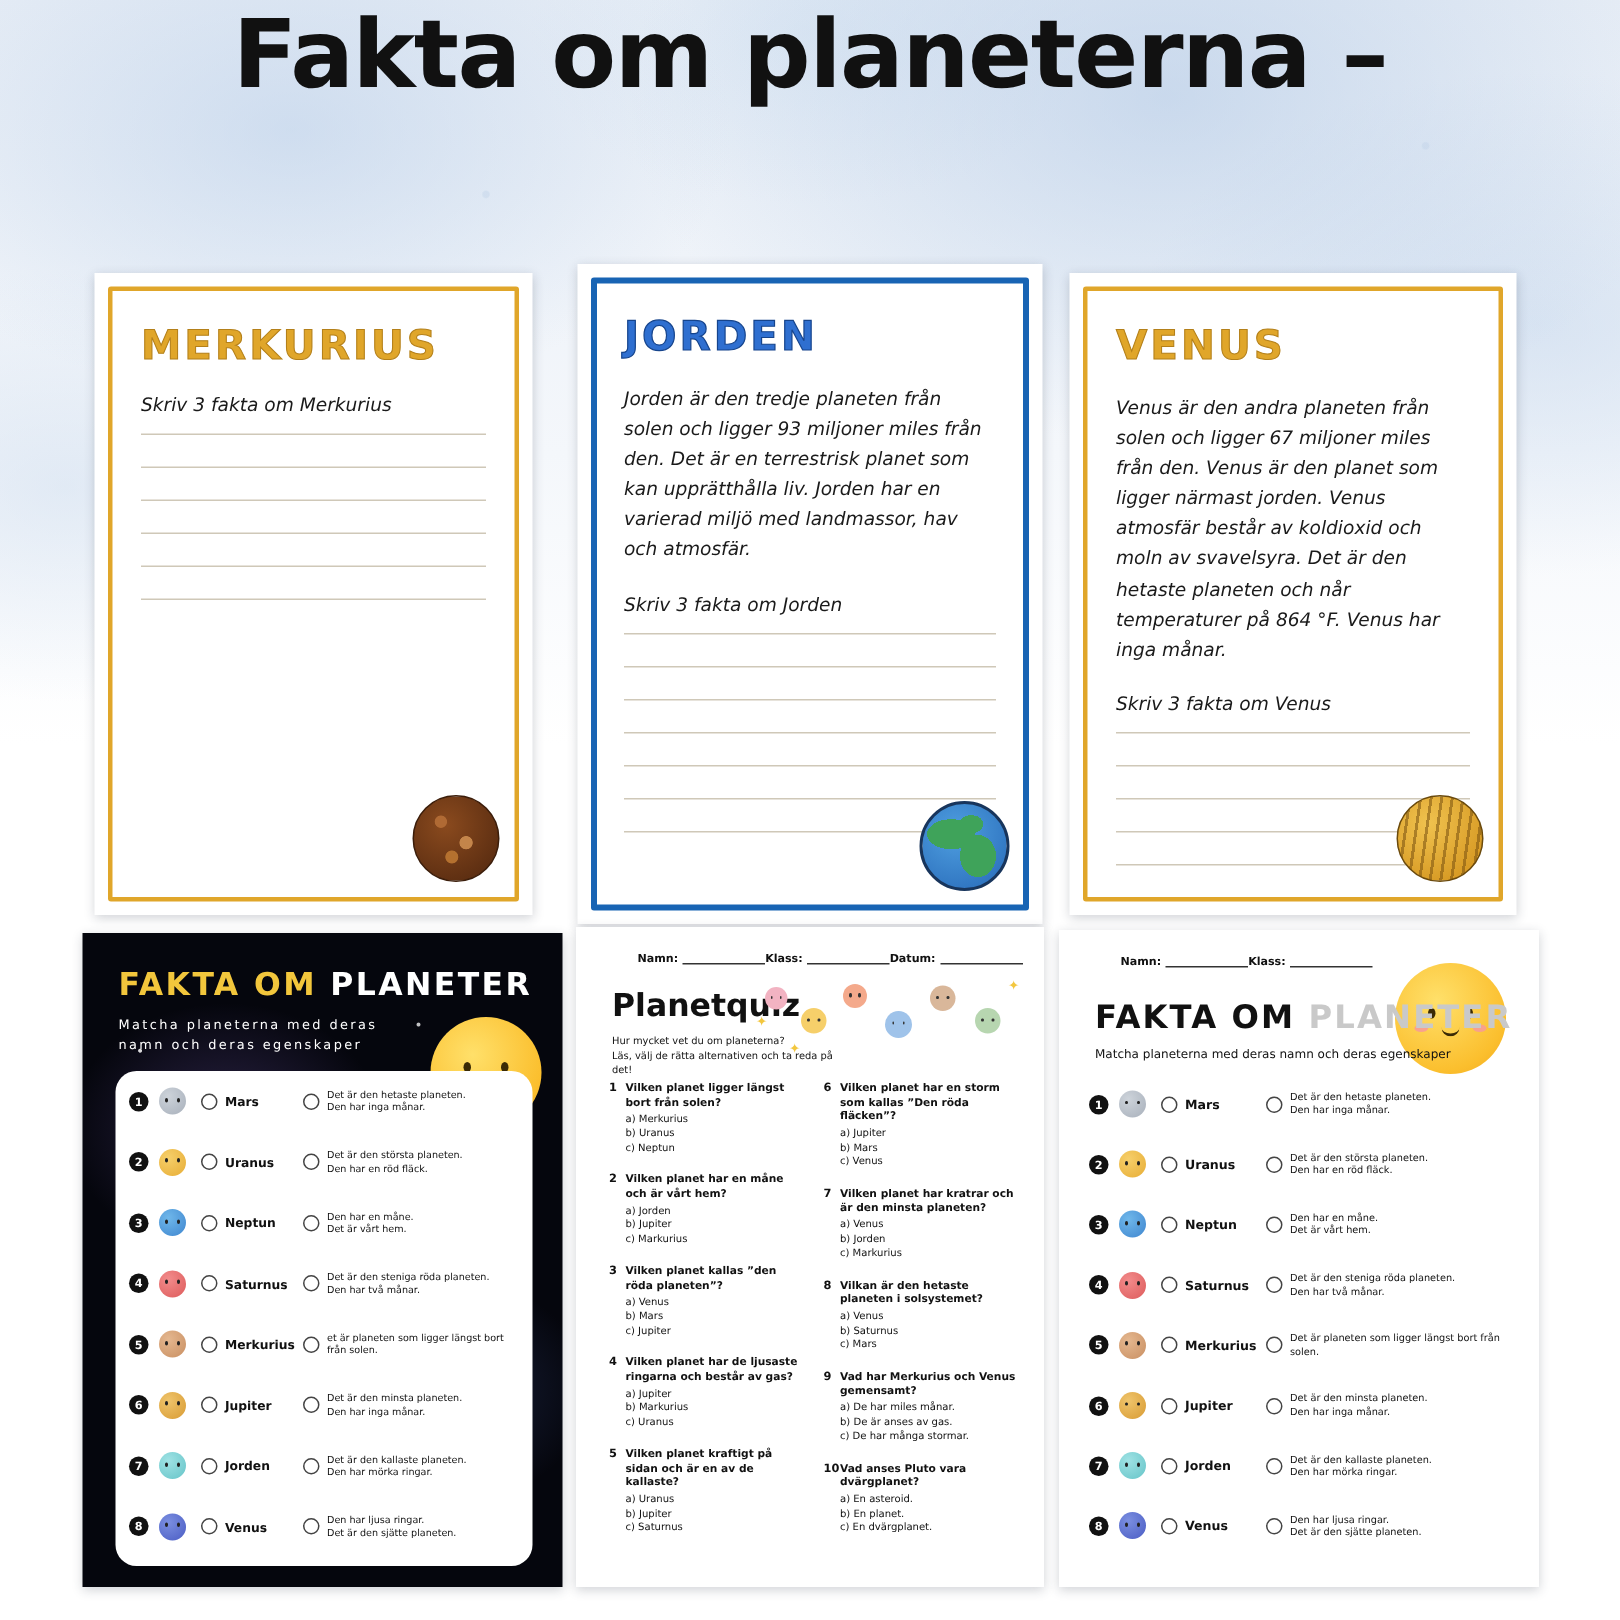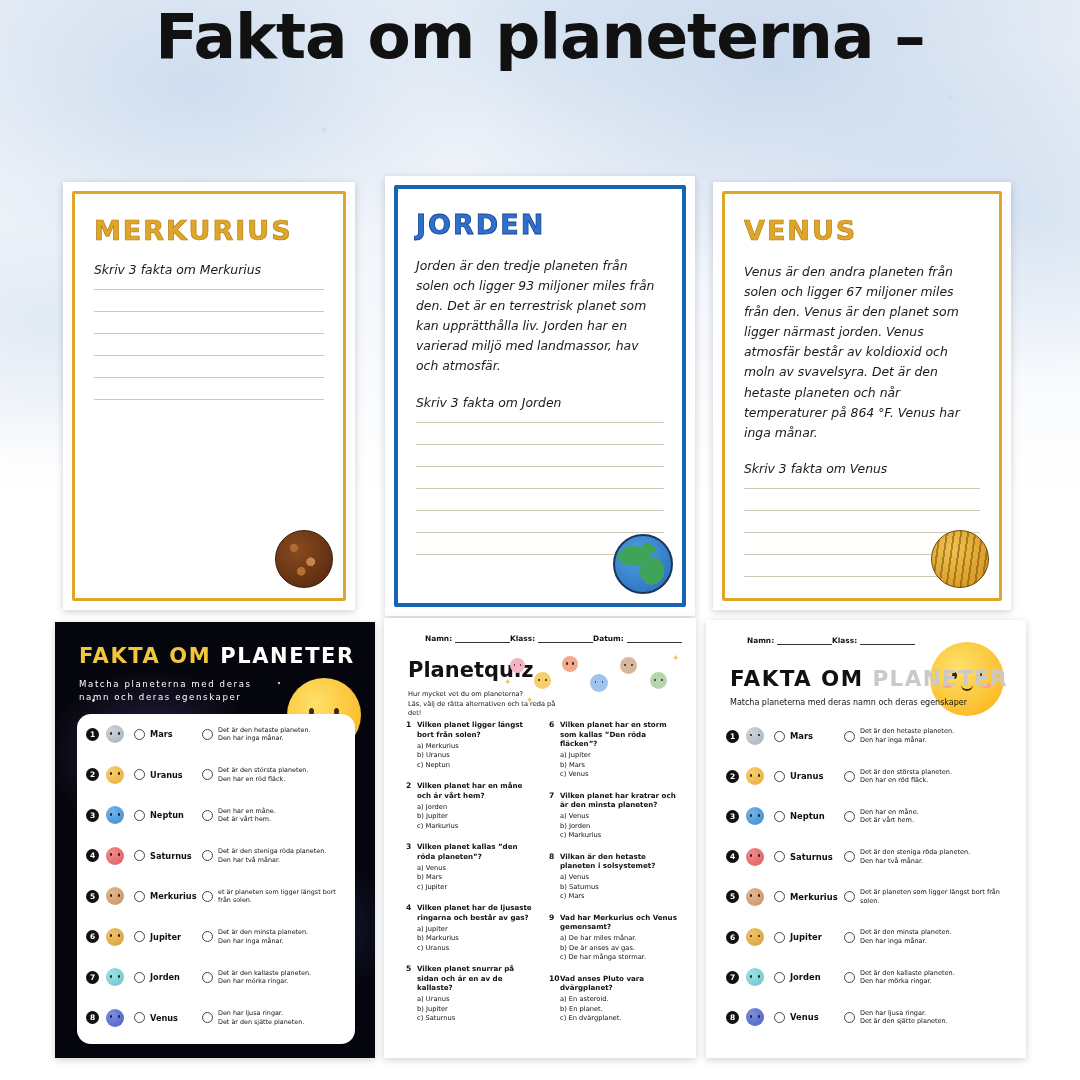--- a/index.html
+++ b/index.html
@@ -578,21 +578,21 @@
             <div class="q-body">
               <div class="q-text">Vilken planet har de ljusaste ringarna och består av gas?</div>
               <div class="q-opt">a) Jupiter</div>
               <div class="q-opt">b) Markurius</div>
               <div class="q-opt">c) Uranus</div>
             </div>
           </div>
           <div class="q-item">
             <span class="q-num">5</span>
             <div class="q-body">
-              <div class="q-text">Vilken planet snurrar på sidan och är en av de kallaste?</div>
+              <div class="q-text">Vilken planet kraftigt på sidan och är en av de kallaste?</div>
               <div class="q-opt">a) Uranus</div>
               <div class="q-opt">b) Jupiter</div>
               <div class="q-opt">c) Saturnus</div>
             </div>
           </div>
         </div>
       <div class="quiz-col" id="quiz-col-right">
           <div class="q-item">
             <span class="q-num">6</span>
             <div class="q-body">

